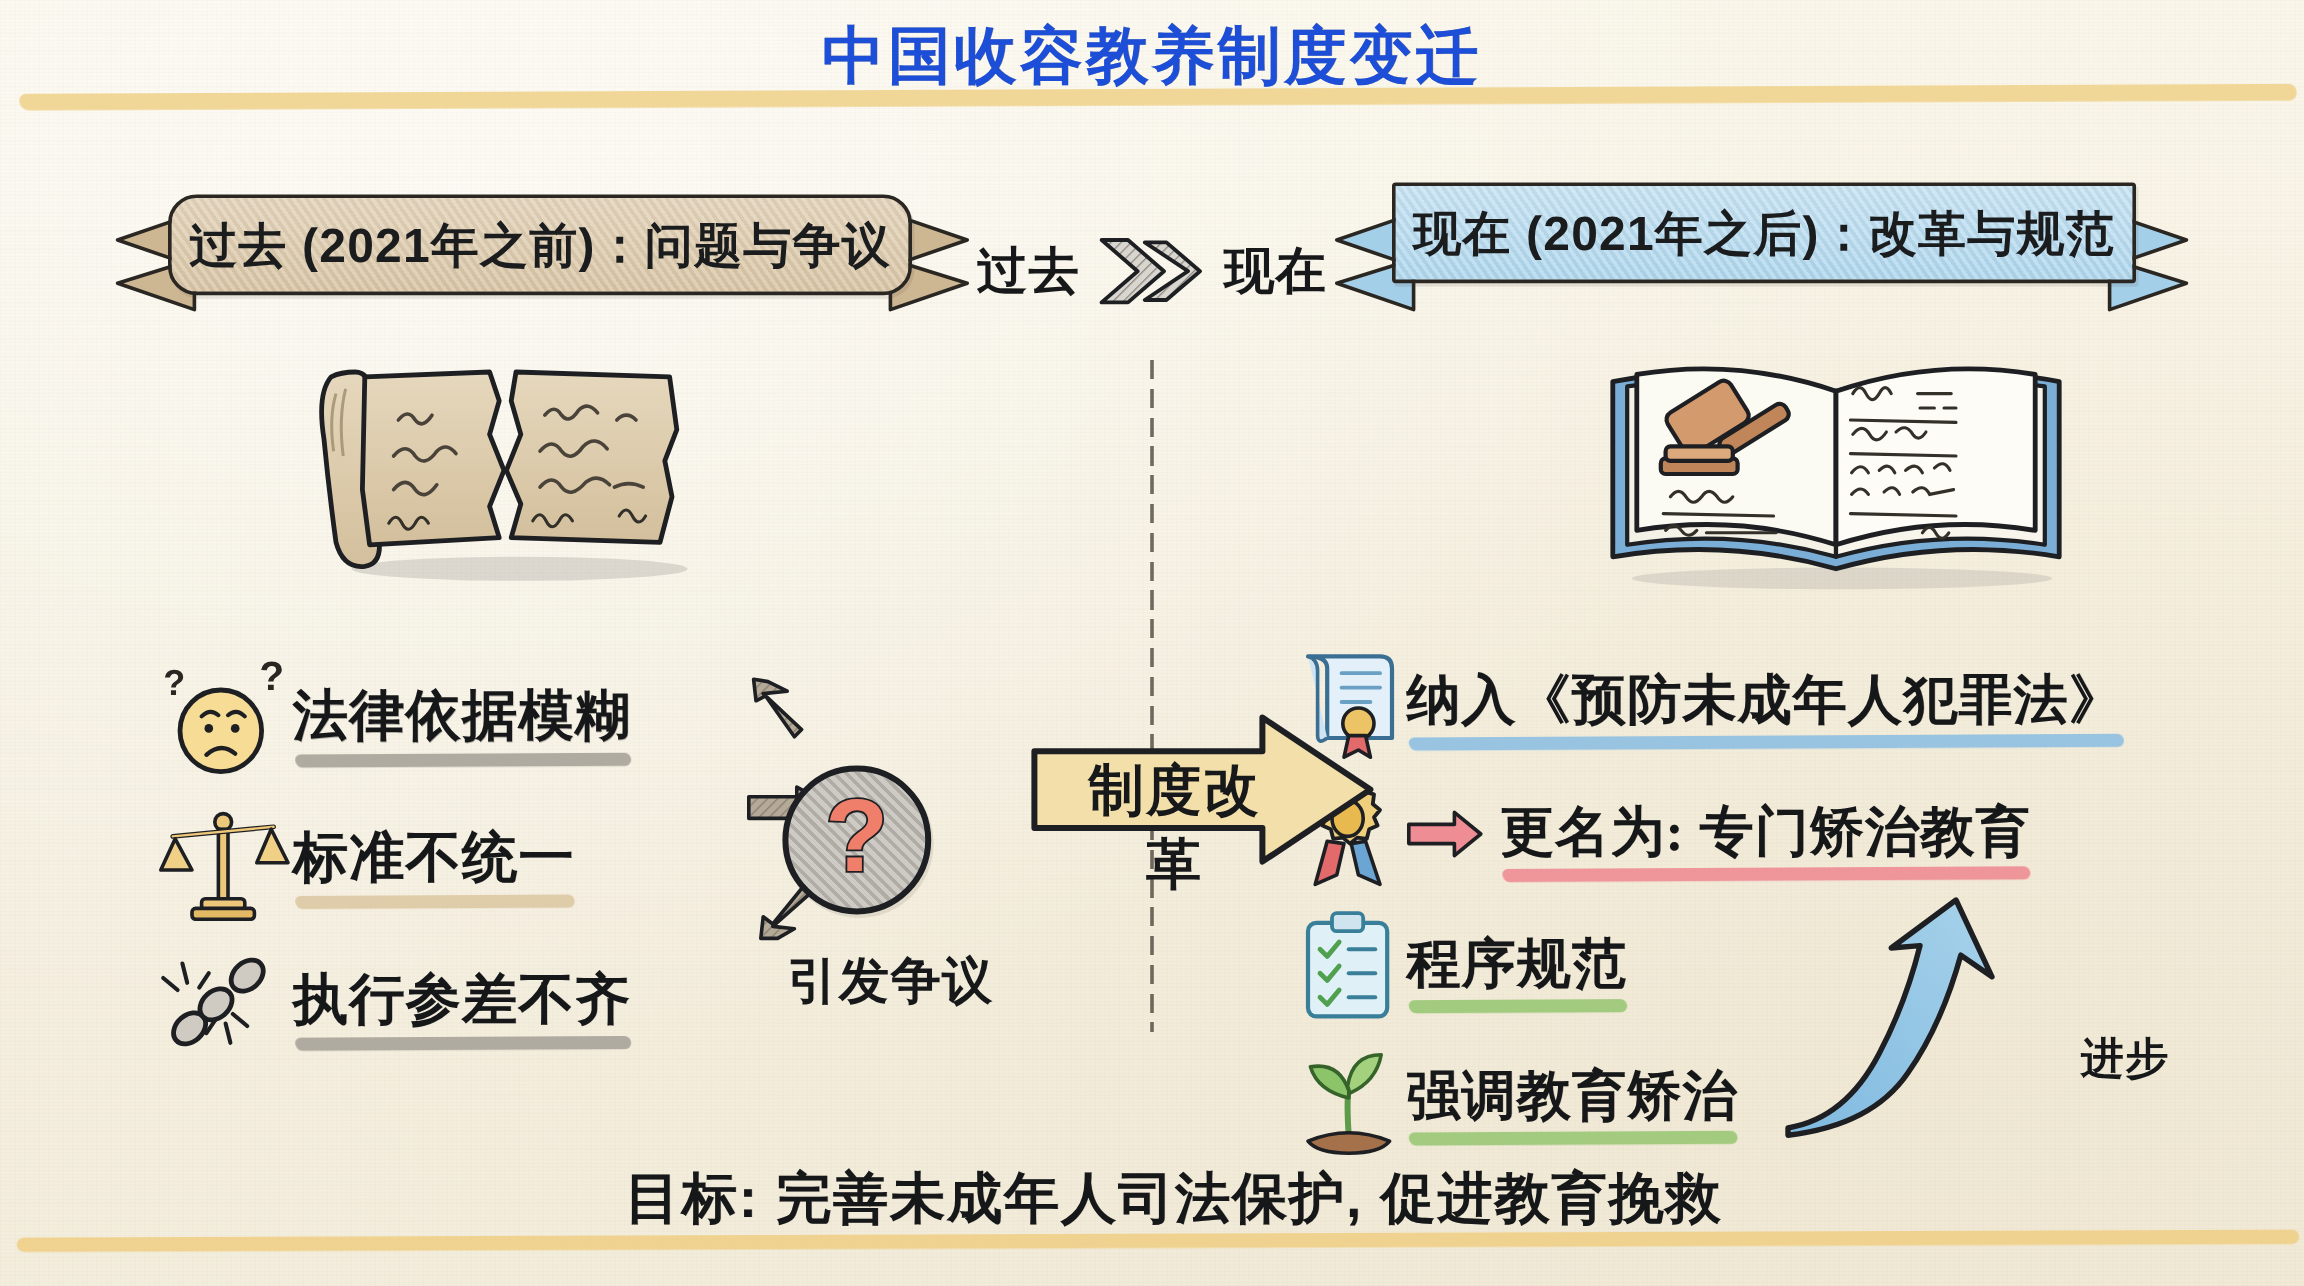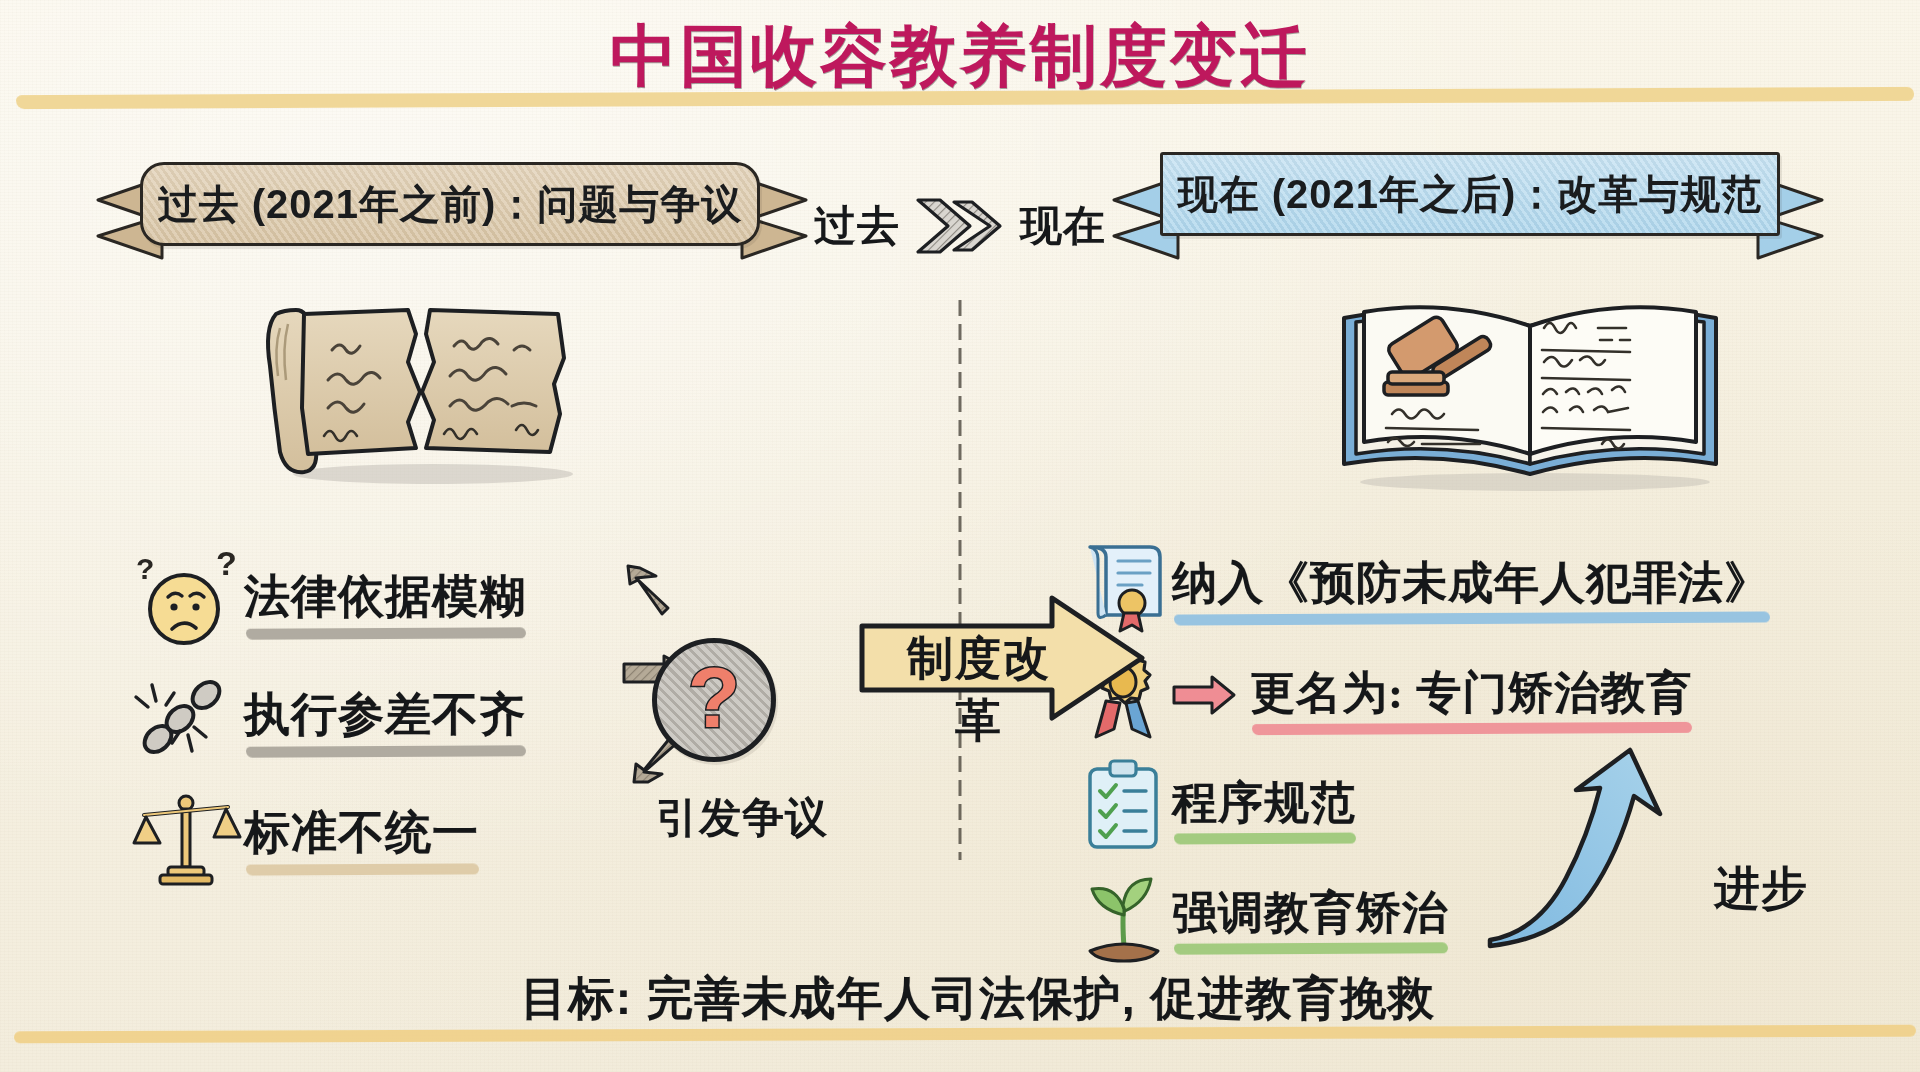--- a/index.html
+++ b/index.html
@@ -31,24 +31,24 @@
   }
 
   
   #title-block {
     position: absolute; top: 18px; left: 0; width: 1920px;
     text-align: center;
   }
   #title-text {
     display: inline-block;
     position: relative;
-    font-size: 67px;
+    font-size: 52px;
     font-weight: 700;
     letter-spacing: 3px;
-    color: #be185d;
+    color: #1d4ed8;
     line-height: 1.12;
     padding: 0 10px 6px 10px;
     text-shadow: 0.5px 0.5px 0 rgba(0,0,0,0.35);
   }
   #title-underline {
     position: absolute;
     left: 16px; right: 6px; bottom: -6px;
     height: 14px;
     background: #f0d591;
     border-radius: 8px 10px 9px 12px;
@@ -181,21 +181,21 @@
     position: absolute; left: 884px; top: 628px;
     width: 190px; text-align: center;
     font-size: 46px; font-weight: 700; color: #16181a; letter-spacing: 2px;
     z-index: 7; pointer-events: none;
   }
 
   
   #progress-arrow { position: absolute; right: 246px; top: 744px; width: 190px; height: 210px; z-index: 5; }
   #progress-label {
     position: absolute; right: 112px; top: 858px;
-    font-size: 46px; font-weight: 700; color: #16181a; letter-spacing: 1px; z-index: 6;
+    font-size: 36px; font-weight: 700; color: #16181a; letter-spacing: 1px; z-index: 6;
   }
 
   
   #footer {
     position: absolute; bottom: 36px; left: 0; width: 1920px; text-align: center;
   }
   #footer-text {
     display: inline-block; position: relative;
     font-size: 46px; font-weight: 700; color: #151719; letter-spacing: 1.5px;
     padding: 0 8px 6px 8px;
@@ -356,53 +356,53 @@
         <circle cx="68" cy="62" r="3.6" fill="#1d1f22"></circle>
         <path d="M44,84 q12,-11 24,-1" stroke="#1d1f22" stroke-width="3.6" fill="none" stroke-linecap="round"></path>
       </svg>
     </div>
     <div class="item-label">法律依据模糊<span class="uline" style="background:#a9a49a"></span></div>
   </div>
 
   <div class="item">
     <div class="item-icon">
       <svg width="116" height="108" viewBox="0 0 116 108">
+        <circle cx="58" cy="22" r="7" fill="#edc87a" stroke="#1d1f22" stroke-width="3"></circle>
+        <rect x="54" y="28" width="8" height="58" fill="#edc87a" stroke="#1d1f22" stroke-width="3"></rect>
+        <path d="M16,34 L100,26" stroke="#1d1f22" stroke-width="4" stroke-linecap="round" fill="none"></path>
+        <path d="M16,34 L100,26" stroke="#edc87a" stroke-width="2" stroke-linecap="round" fill="none"></path>
+        <path d="M18,36 L6,62 L32,62 Z" fill="#f0cf86" stroke="#1d1f22" stroke-width="3" stroke-linejoin="round"></path>
+        <path d="M98,28 L86,56 L112,56 Z" fill="#f0cf86" stroke="#1d1f22" stroke-width="3" stroke-linejoin="round"></path>
+        <rect x="40" y="86" width="36" height="9" rx="3" fill="#edc87a" stroke="#1d1f22" stroke-width="3"></rect>
+        <rect x="32" y="94" width="52" height="9" rx="3" fill="#e3b964" stroke="#1d1f22" stroke-width="3"></rect>
+      </svg>
+    </div>
+    <div class="item-label">标准不统一<span class="uline" style="background:#ddc9a4"></span></div>
+  </div>
+
+  <div class="item">
+    <div class="item-icon">
+      <svg width="116" height="108" viewBox="0 0 116 108">
         <g stroke="#1d1f22" stroke-width="4" fill="none" stroke-linecap="round">
           <ellipse cx="30" cy="76" rx="15" ry="11" transform="rotate(-42 30 76)" fill="#cfcbc3"></ellipse>
           <ellipse cx="52" cy="56" rx="15" ry="11" transform="rotate(-42 52 56)" fill="#cfcbc3"></ellipse>
           <ellipse cx="78" cy="32" rx="15" ry="11" transform="rotate(-42 78 32)" fill="#cfcbc3"></ellipse>
         </g>
         <g stroke="#1d1f22" stroke-width="3.4" stroke-linecap="round">
           <path d="M20,44 L8,34"></path>
             <path d="M28,38 L24,22"></path>
             <path d="M38,42 L46,30"></path>
           <path d="M66,64 L78,74"></path>
             <path d="M60,72 L64,88"></path>
             <path d="M52,68 L44,80"></path>
         </g>
       </svg>
     </div>
     <div class="item-label">执行参差不齐<span class="uline" style="background:#a9a49a"></span></div>
   </div>
-
-  <div class="item">
-    <div class="item-icon">
-      <svg width="116" height="108" viewBox="0 0 116 108">
-        <circle cx="58" cy="22" r="7" fill="#edc87a" stroke="#1d1f22" stroke-width="3"></circle>
-        <rect x="54" y="28" width="8" height="58" fill="#edc87a" stroke="#1d1f22" stroke-width="3"></rect>
-        <path d="M16,34 L100,26" stroke="#1d1f22" stroke-width="4" stroke-linecap="round" fill="none"></path>
-        <path d="M16,34 L100,26" stroke="#edc87a" stroke-width="2" stroke-linecap="round" fill="none"></path>
-        <path d="M18,36 L6,62 L32,62 Z" fill="#f0cf86" stroke="#1d1f22" stroke-width="3" stroke-linejoin="round"></path>
-        <path d="M98,28 L86,56 L112,56 Z" fill="#f0cf86" stroke="#1d1f22" stroke-width="3" stroke-linejoin="round"></path>
-        <rect x="40" y="86" width="36" height="9" rx="3" fill="#edc87a" stroke="#1d1f22" stroke-width="3"></rect>
-        <rect x="32" y="94" width="52" height="9" rx="3" fill="#e3b964" stroke="#1d1f22" stroke-width="3"></rect>
-      </svg>
-    </div>
-    <div class="item-label">标准不统一<span class="uline" style="background:#ddc9a4"></span></div>
-  </div>
 </div>
 
 <div style="position:absolute;left:600px;top:560px;width:200px;height:240px;z-index:4">
   <svg width="200" height="240" viewBox="0 0 200 240">
     <defs>
       <pattern id="hatchTan" width="6" height="6" patternUnits="userSpaceOnUse" patternTransform="rotate(45)">
         <rect width="6" height="6" fill="#b5aa97"></rect>
         <line x1="0" y1="0" x2="0" y2="6" stroke="#8d8373" stroke-width="2.4"></line>
       </pattern>
     </defs>

